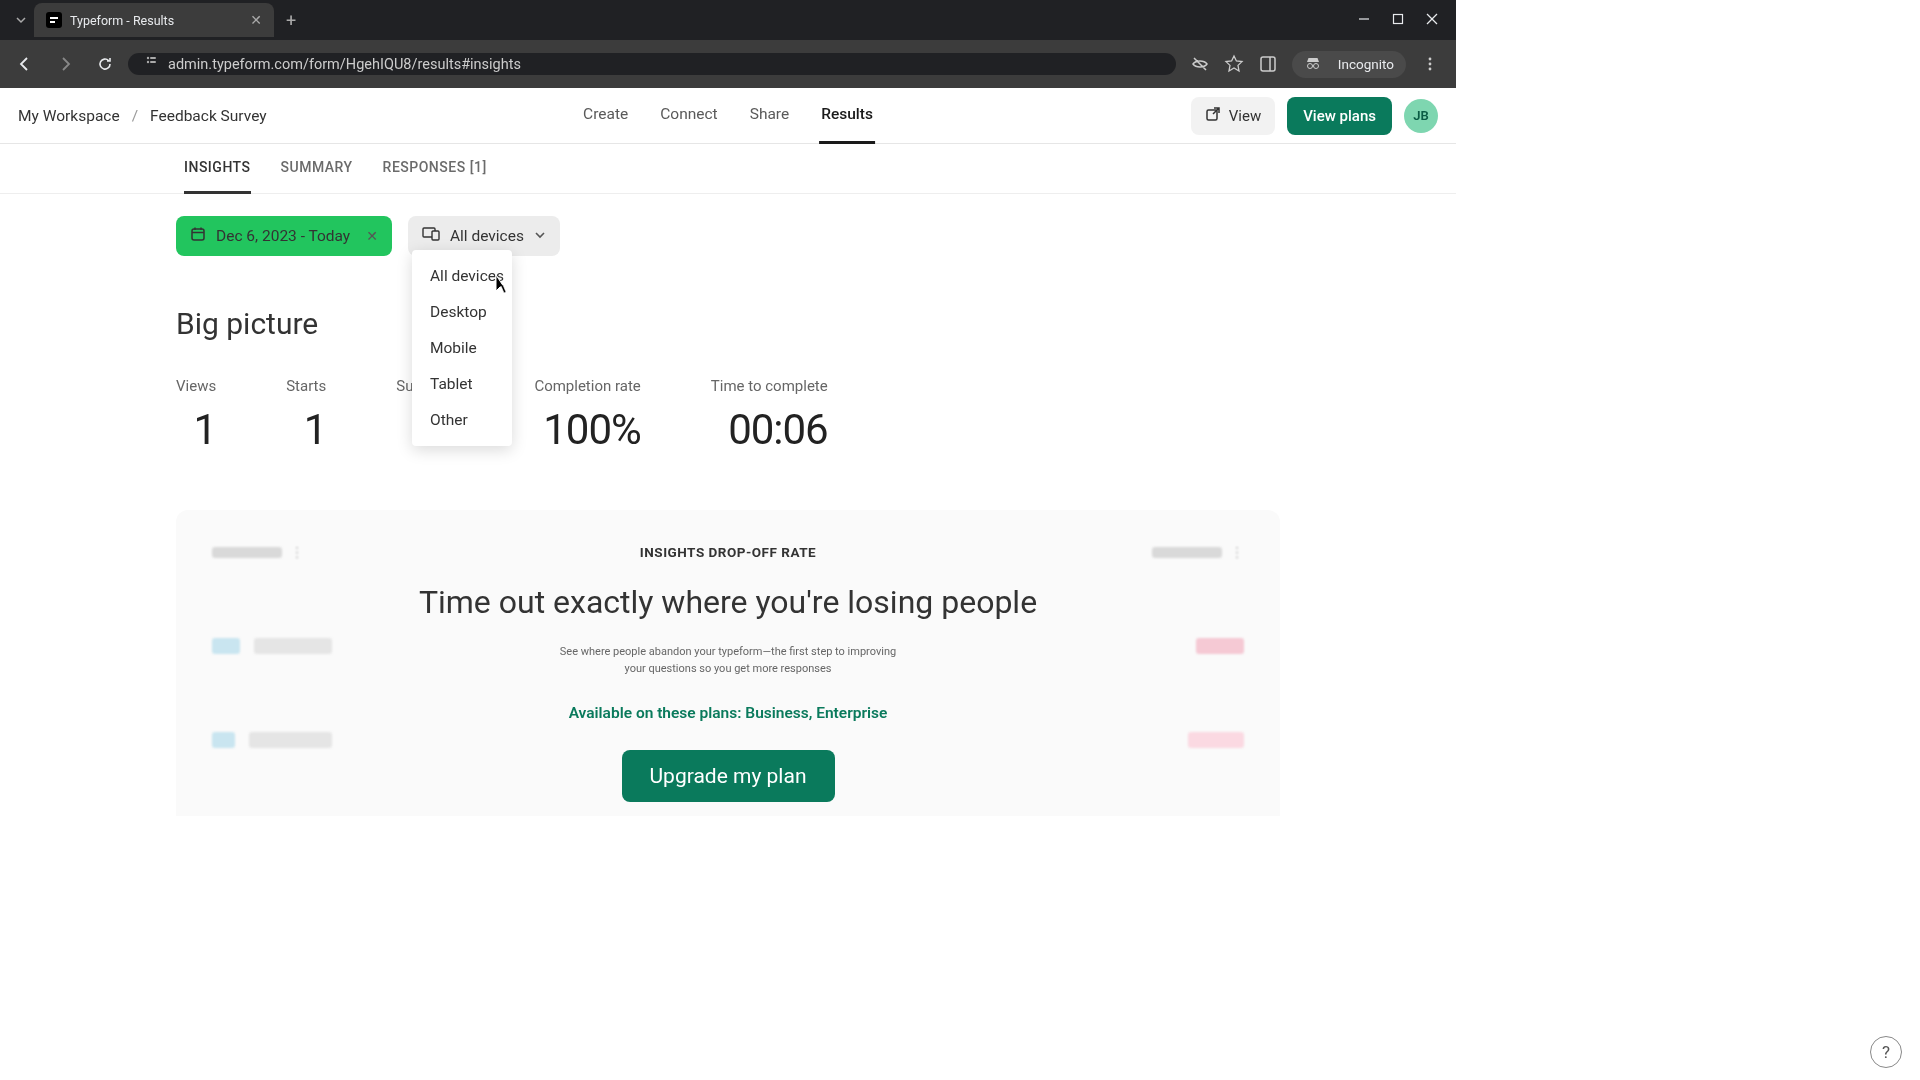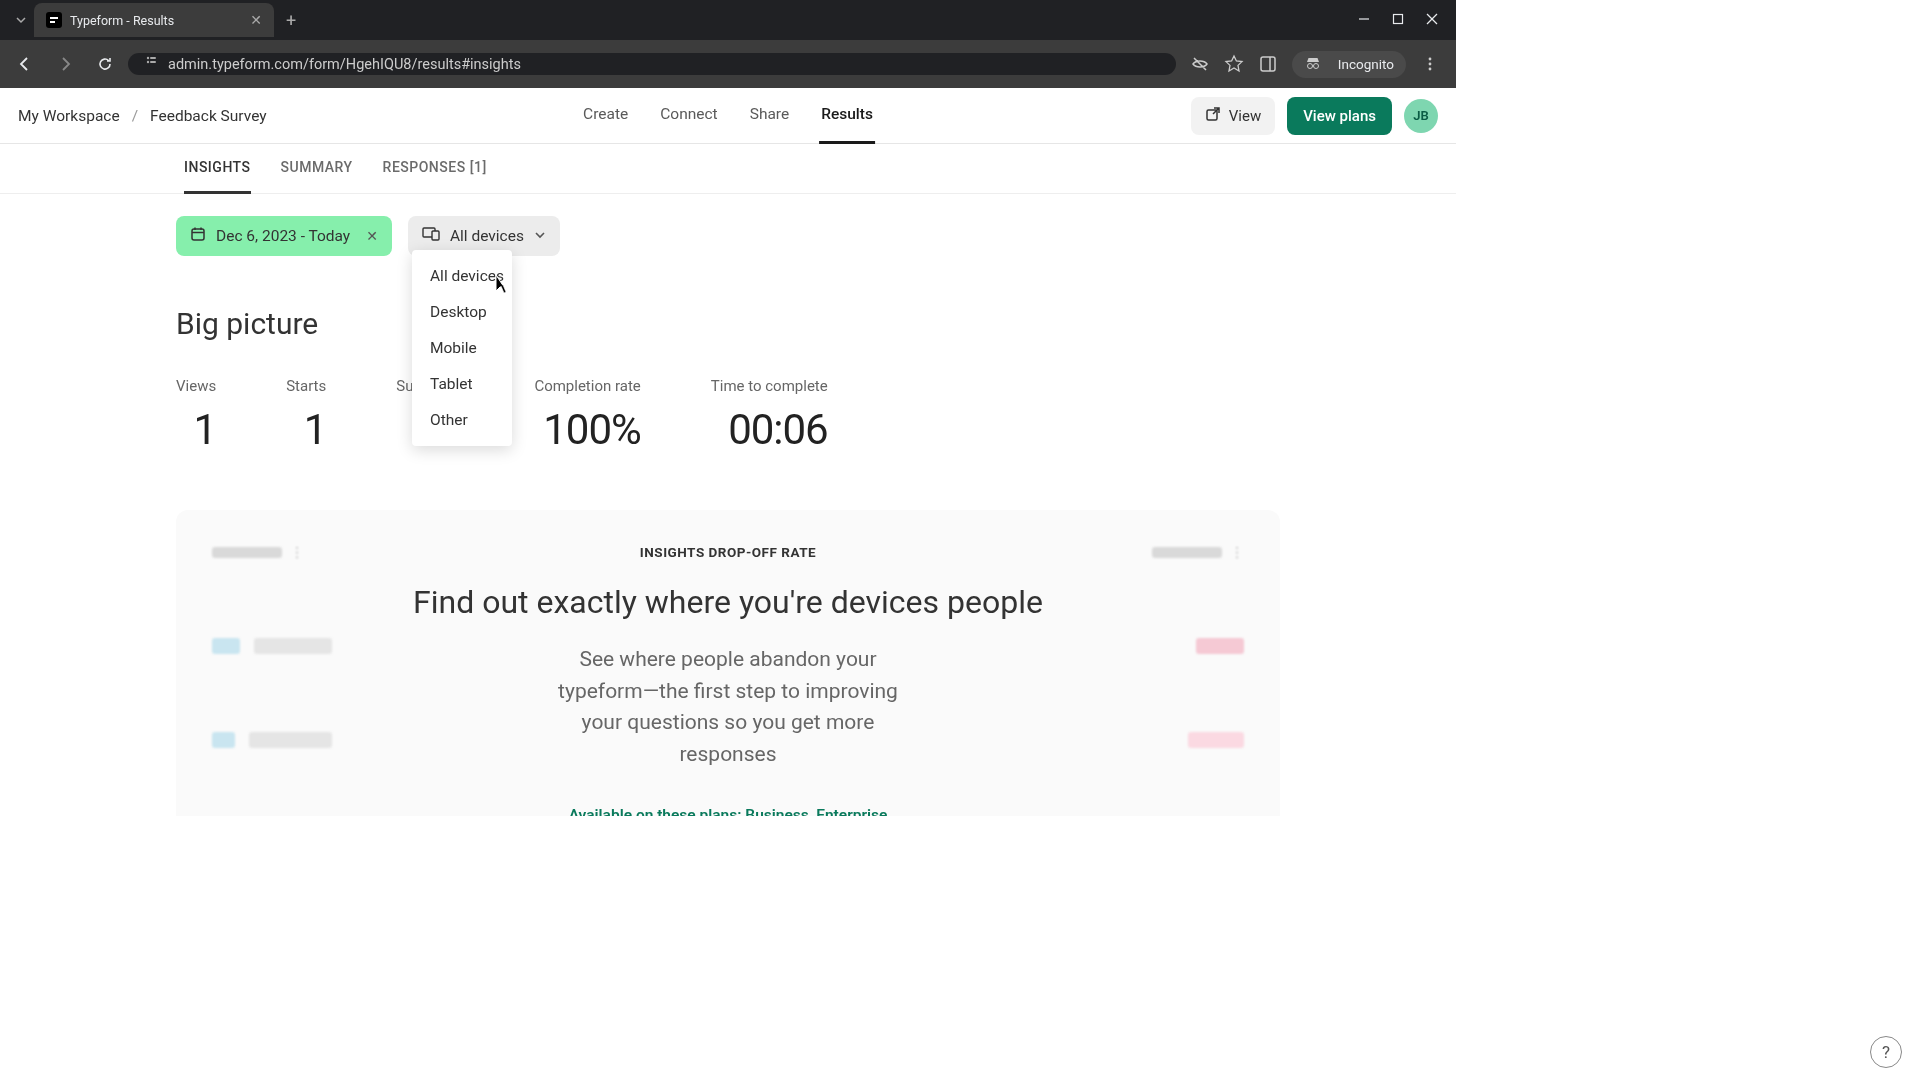--- a/index.html
+++ b/index.html
@@ -40,21 +40,21 @@
 .avatar { width:34px; height:34px; border-radius:50%; background:#7ed6b0; display:flex; align-items:center; justify-content:center; color:#0a5c44; font-size:13px; font-weight:600;}
 
 
 .sub-tabs { display:flex; gap:30px; padding:0 184px; height:50px; align-items:center; border-bottom:1px solid #eee;}
 .sub-tab { font-size:14px; letter-spacing:0.5px; color:#6b6b6b; font-weight:500; height:50px; display:flex; align-items:center; border-bottom:3px solid transparent;}
 .sub-tab.active { color:#333; border-bottom-color:#333;}
 
 
 .content { padding: 22px 176px 0; position:relative;}
 .filters { display:flex; gap:16px; }
-.filter { display:flex; align-items:center; gap:10px; background:#86efac; border-radius:8px; padding:10px 14px; font-size:15.5px; color:#333;}
+.filter { display:flex; align-items:center; gap:10px; background:#22c55e; border-radius:8px; padding:10px 14px; font-size:15.5px; color:#333;}
 .filter .cal-icon { color:#333; }
 .filter-date-text { color:#333;}
 .filter-x { font-size:14px; color:#555; padding-left:6px;}
 .filter-devices { background:#ececec; display:flex; align-items:center; gap:10px; border-radius:8px; padding:10px 14px; font-size:15.5px; color:#333;}
 
 
 .dropdown { position:absolute; left:412px; top:56px; background:#fff; box-shadow:0 4px 16px rgba(0,0,0,0.15); border-radius:4px; padding:8px 0; width:100px; z-index:10;}
 .dropdown-item { padding:9px 18px; font-size:15.5px; color:#333; white-space:nowrap;}
 .dropdown-item:first-child { }
 
@@ -75,21 +75,21 @@
 .ph-dots { font-size:14px; color:#bbb;}
 .ph-bar-blue { height:16px; background:#c9e5f0; border-radius:3px;}
 .ph-bar-gray { height:16px; background:#e5e5e5; border-radius:3px;}
 .ph-bar-pink1 { width:48px; height:16px; background:#f5c9d4; border-radius:3px;}
 .ph-bar-pink2 { width:56px; height:16px; background:#fbd9e2; border-radius:3px;}
 .ph-bar-pink3 { width:48px; height:16px; background:#fbe3ea; border-radius:3px;}
 
 .dropoff-center { flex:1; text-align:center; padding:0 40px;}
 .do-kicker { font-size:13.5px; letter-spacing:0.5px; color:#333; font-weight:700; margin-bottom:22px;}
 .do-headline { font-size:32px; color:#333; font-weight:400; line-height:1.25; margin-bottom:22px;}
-.do-body { font-size:21px; color:#666; line-height:1.5; margin-bottom:36px; max-width:360px; margin-left:auto; margin-right:auto;}
+.do-body { font-size:11px; color:#666; line-height:1.5; margin-bottom:27px; max-width:360px; margin-left:auto; margin-right:auto;}
 .do-plans { font-size:15.5px; color:#0a7a5c; font-weight:600; margin-bottom:28px;}
 .do-cta { background:#0a7a5c; color:#fff; padding:14px 28px; font-size:21px; border-radius:8px; display:inline-block;}
 
 
 .help-btn { position:fixed; right:18px; bottom:12px; width:32px; height:32px; border:1.5px solid #888; border-radius:50%; display:flex; align-items:center; justify-content:center; color:#555; font-size:17px;}
 
 
 .cursor { position:absolute; left:493px; top:273px; z-index:20; }
 
 </style>
@@ -296,21 +296,21 @@
           <div class="ph-bar-gray" style="width:220px"></div>
         </div>
       <div style="height:30px"></div>
       <div style="display:flex; gap:14px; align-items:center;">
           <div class="ph-bar-blue" style="width:60px"></div>
           <div class="ph-bar-gray" style="width:50px"></div>
         </div>
     </div>
     <div class="dropoff-center">
       <div class="do-kicker">INSIGHTS DROP-OFF RATE</div>
-      <div class="do-headline">Find out exactly where you're devices people</div>
+      <div class="do-headline">Time out exactly where you're losing people</div>
       <div class="do-body">See where people abandon your typeform—the first step to improving your questions so you get more responses</div>
       <div class="do-plans">Available on these plans: Business, Enterprise</div>
       <div class="do-cta">Upgrade my plan</div>
     </div>
     <div class="blur-right">
       <div class="ph-title-row">
           <div class="ph-bar1"></div>
           <div class="ph-dots">⋮</div>
         </div>
       <div style="height:30px"></div>

